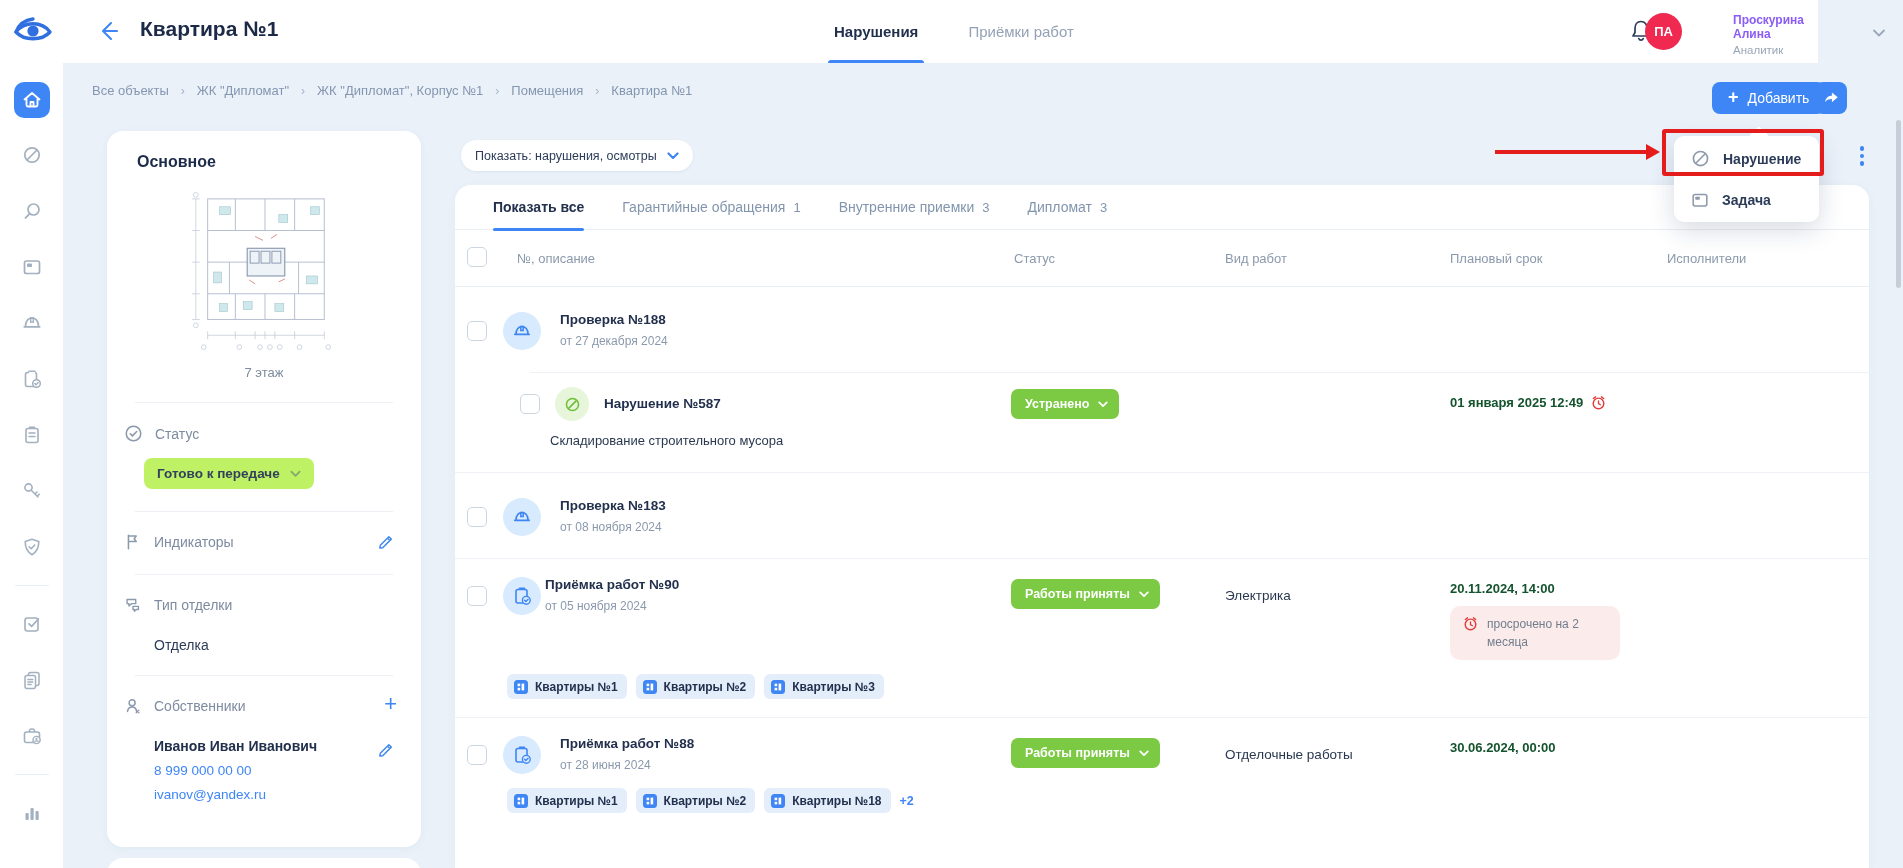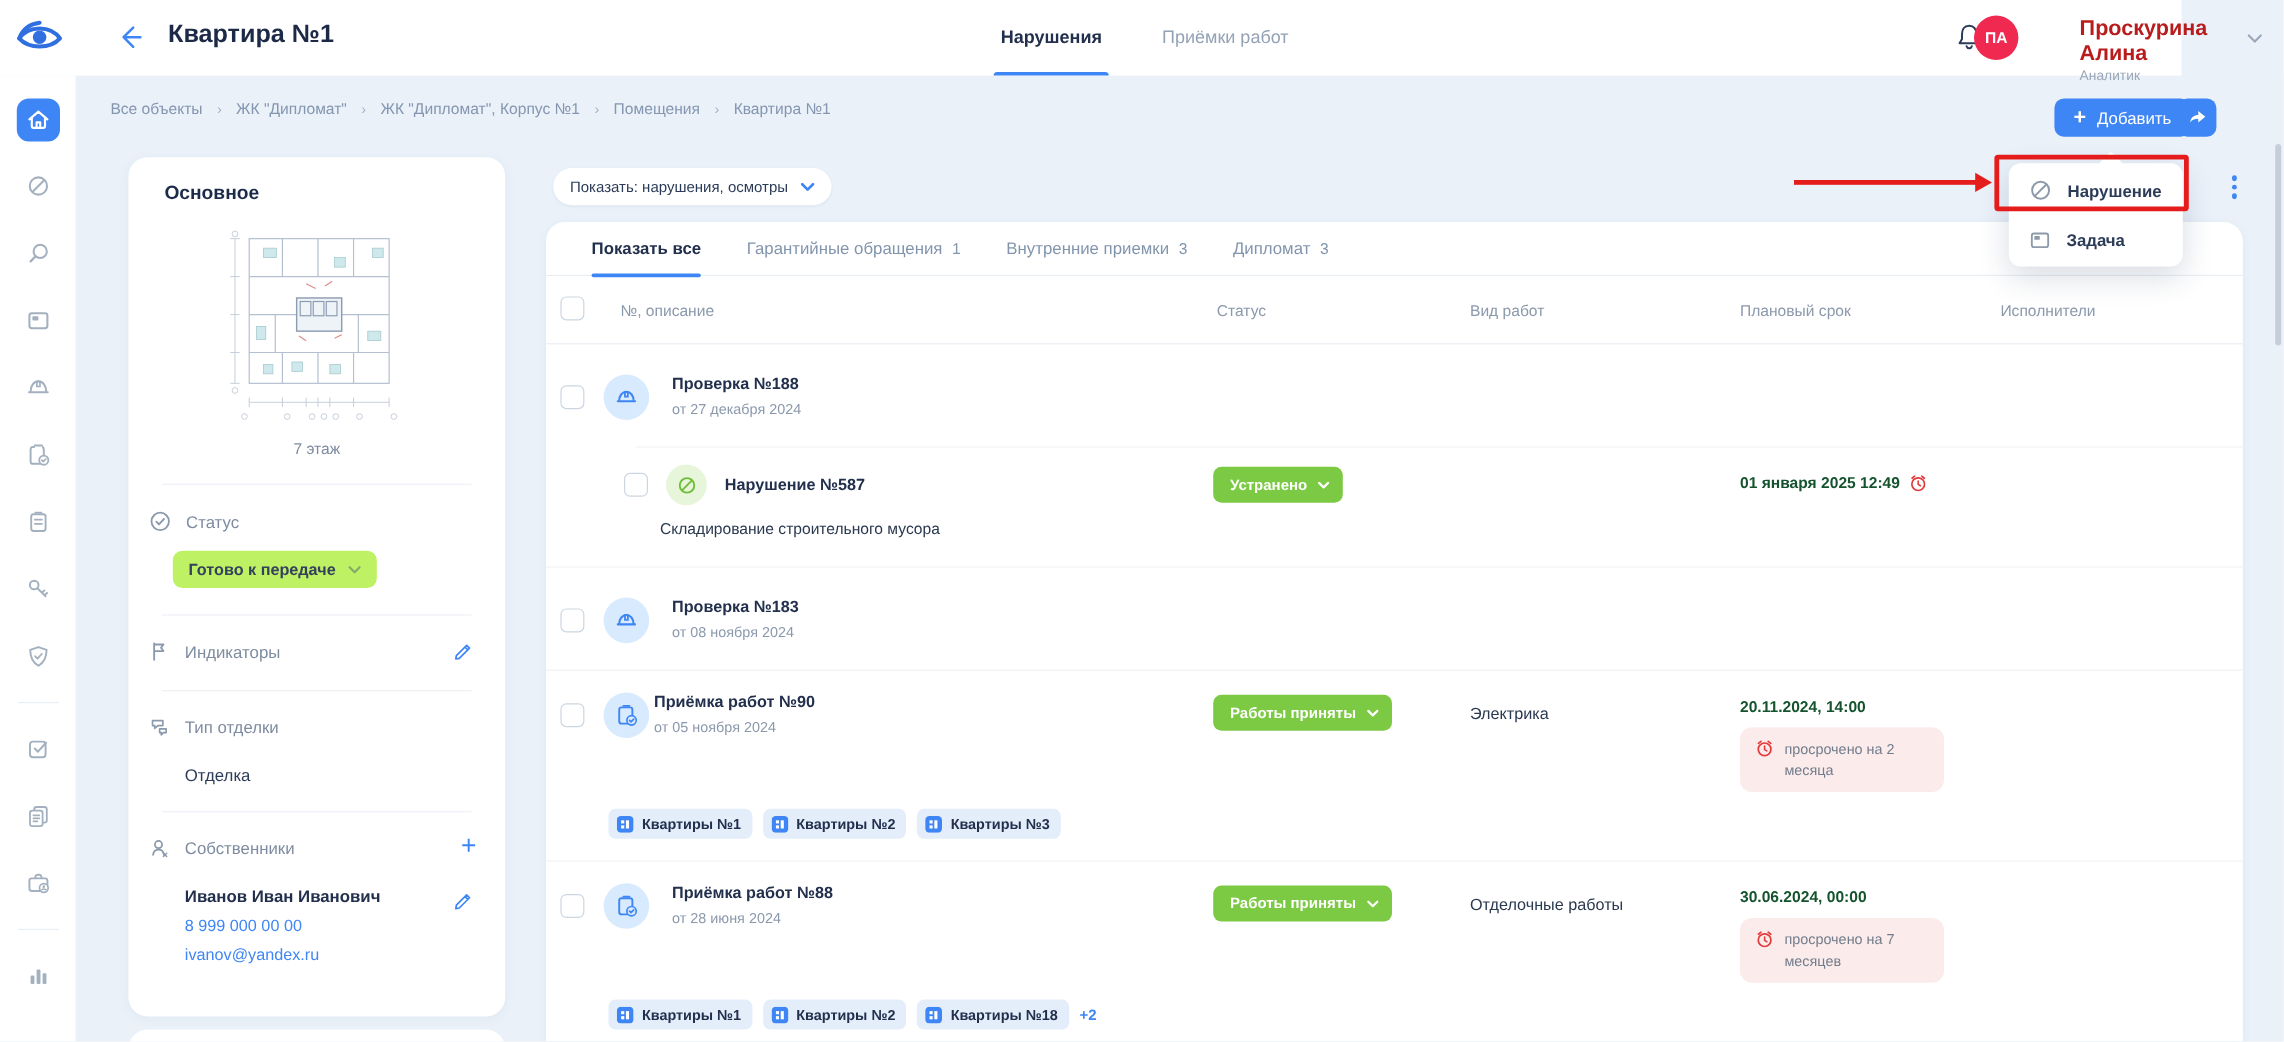--- a/index.html
+++ b/index.html
@@ -12,21 +12,21 @@
   .logo { position:absolute; left:12px; top:15px; width:42px; height:32px; cursor:pointer; }
   .back-btn { position:absolute; left:94px; top:17px; width:28px; height:28px; display:flex; align-items:center; justify-content:center; cursor:pointer; }
   .page-title { position:absolute; left:140px; top:17px; font-size:21px; font-weight:bold; color:#1c2a47; }
   .hdr-tabs { position:absolute; left:834px; top:0; height:63px; display:flex; gap:50px; }
   .hdr-tab { height:63px; display:flex; align-items:center; font-size:15px; color:#94a2b5; position:relative; cursor:pointer; }
   .hdr-tab.active { color:#22304d; font-weight:bold; }
   .hdr-tab.active::after { content:""; position:absolute; left:-6px; right:-6px; bottom:0; height:3px; background:#3e86f5; border-radius:3px 3px 0 0; }
   .bell { position:absolute; left:1628px; top:18px; width:28px; height:28px; cursor:pointer; }
   .avatar { position:absolute; left:1645px; top:13px; width:37px; height:37px; border-radius:50%; background:#ef2950; color:#fff; display:flex; align-items:center; justify-content:center; font-size:13px; font-weight:bold; }
   .user-block { position:absolute; left:1733px; top:13px; }
-  .user-name { font-size:18px; font-weight:bold; color:#b91c1c; }
+  .user-name { font-size:12px; font-weight:bold; color:#8b5cf6; }
   .user-role { font-size:11.5px; color:#9aa7b8; margin-top:3px; }
   .user-chev { position:absolute; left:1872px; top:24px; }
 
   
   .sidebar { position:absolute; left:0; top:63px; width:63px; height:805px; background:#fff; z-index:30; display:flex; flex-direction:column; align-items:center; padding-top:19px; }
   .side-tile { width:36px; height:36px; border-radius:10px; background:#3e86f5; display:flex; align-items:center; justify-content:center; margin-bottom:25px; cursor:pointer; }
   .side-ic { width:24px; height:24px; margin-bottom:32px; cursor:pointer; display:flex; align-items:center; justify-content:center; }
   .side-div { width:34px; height:1px; background:#e9eef3; margin:-6px 0 26px; }
 
   
@@ -630,28 +630,20 @@
               <svg viewBox="0 0 12 8" width="10" height="7">
                   <path d="M1.5 1.5 L6 6 L10.5 1.5" fill="none" stroke="#fff" stroke-width="2.2" stroke-linecap="round" stroke-linejoin="round"></path>
                 </svg>
             </span>
           </div>
           <div class="c4" style="padding-top:9px;"><span class="work-txt">Отделочные работы</span></div>
           <div class="c5" style="padding:4px 0 0 5px;">
             <div class="plan-txt">
                 <span>30.06.2024, 00:00</span>
               </div>
-            <div class="ovd-pill">
-              <svg viewBox="0 0 18 18" width="17" height="17" style="flex:none;">
-                  <circle cx="9" cy="10" r="5.6" fill="none" stroke="#e23b3b" stroke-width="1.5"></circle>
-                  <path d="M9 7.2 v3 l2 1.2" fill="none" stroke="#e23b3b" stroke-width="1.4" stroke-linecap="round"></path>
-                  <path d="M3.6 4.8 L5.8 3 M14.4 4.8 L12.2 3" stroke="#e23b3b" stroke-width="1.5" stroke-linecap="round"></path>
-                </svg>
-              <span class="ovd-txt">просрочено на 7 месяцев</span>
-            </div>
           </div>
           <div class="c6"></div>
         </div>
         <div class="tags">
           <span class="tag">
             <svg viewBox="0 0 14 14" width="14" height="14">
                 <rect width="14" height="14" rx="3.5" fill="#3e86f5"></rect>
                 <rect x="3.6" y="3.6" width="2.6" height="2.6" fill="#fff"></rect>
                 <rect x="7.6" y="3.6" width="2.6" height="6.8" fill="#fff"></rect>
                 <rect x="3.6" y="7.8" width="2.6" height="2.6" fill="#fff"></rect>

